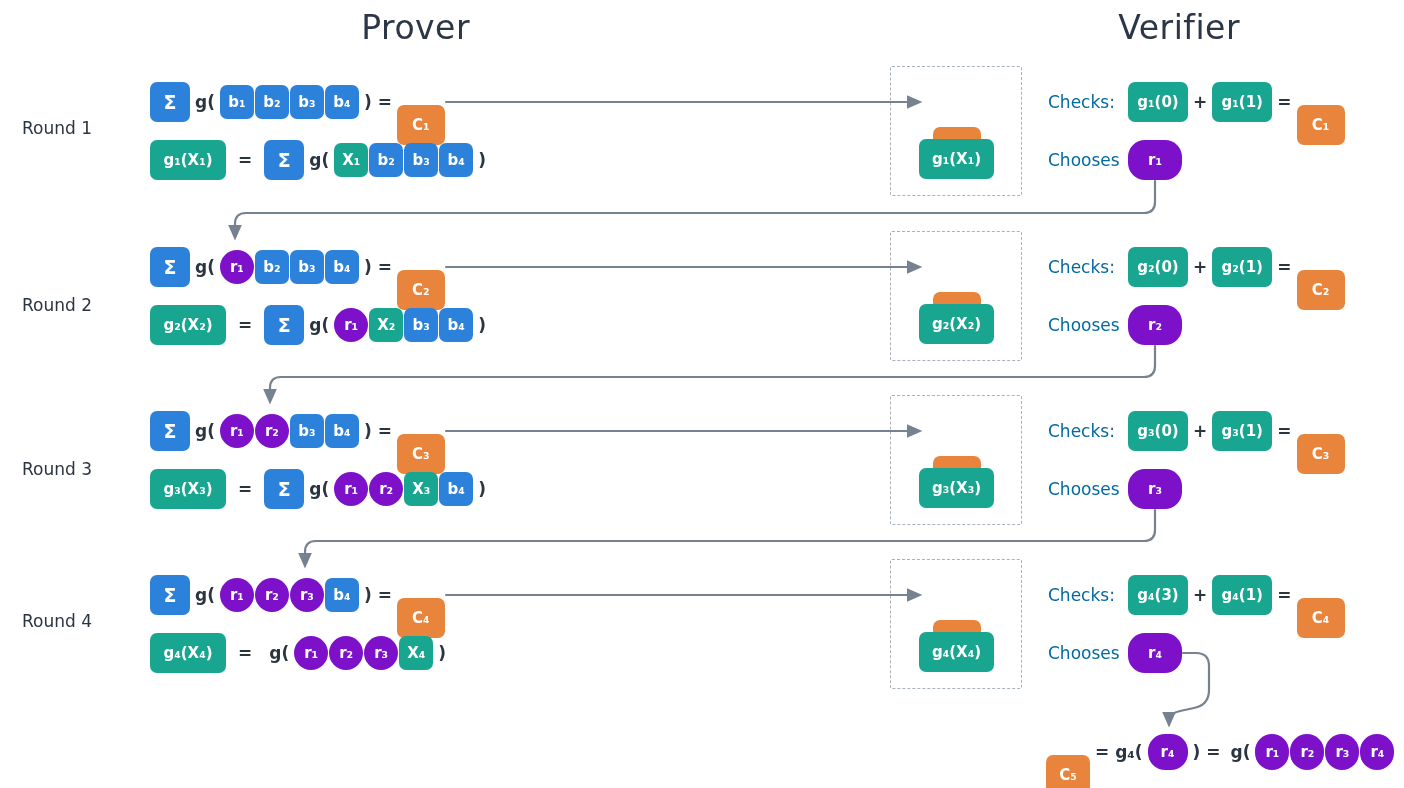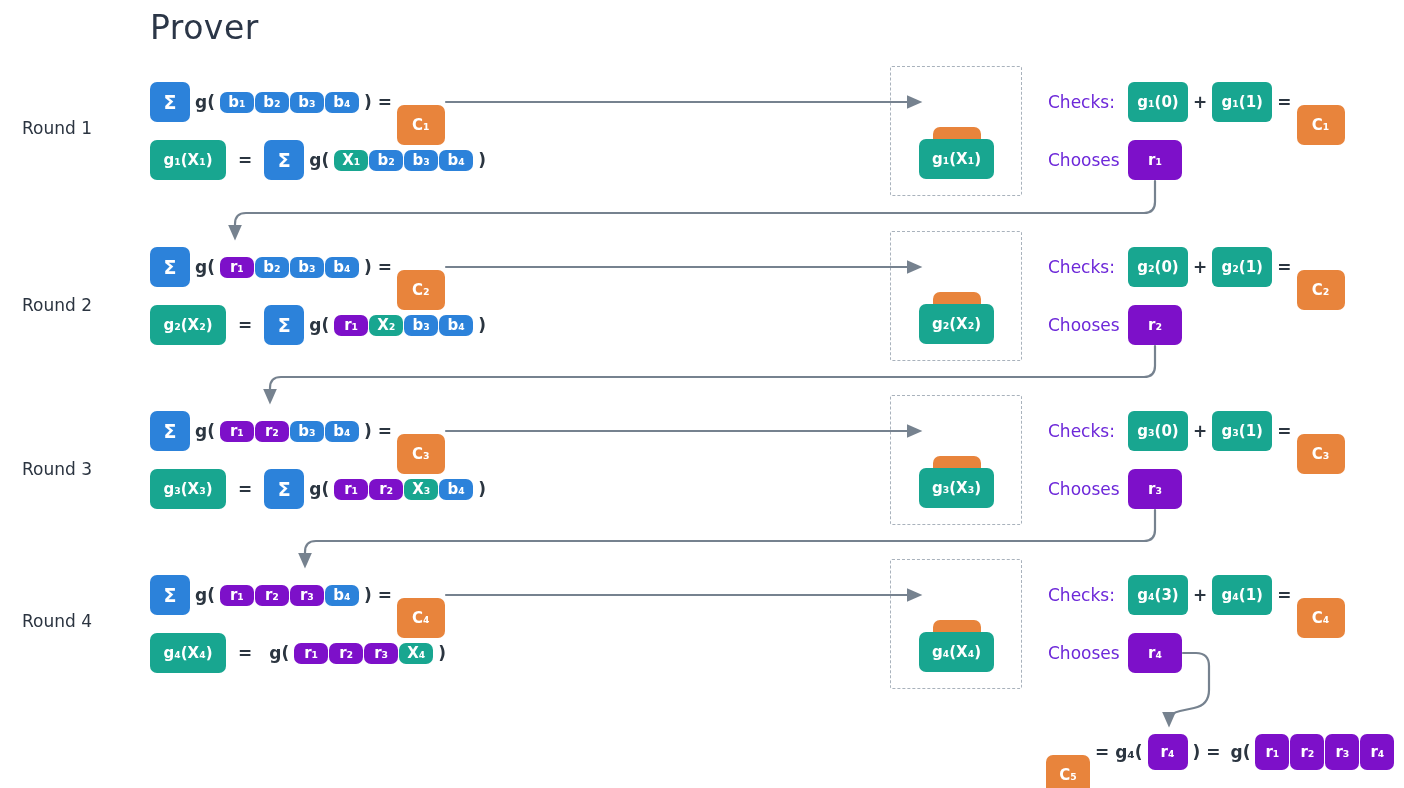--- a/index.html
+++ b/index.html
@@ -1,42 +1,42 @@
 <!DOCTYPE html>
 <html style="--blue: #2c82da; --teal: #18a690; --purple: #7d10c9; --orange: #e8843c; --arrow: #76828f; --ink: #2b3540; --title: #2b3647;"><head>
 <meta charset="utf-8">
 <style>
   html,body{margin:0;padding:0;background:#fff;}
   .stage{position:relative;width:1404px;height:788px;background:#ffffff;overflow:hidden;
          font-family:"DejaVu Sans",sans-serif;}
   .title{position:absolute;top:8px;font-size:33px;font-weight:500;color:#2b3647;
-         text-align:left;letter-spacing:.5px;}
+         text-align:right;letter-spacing:.5px;}
   #prover-title{left:150px;width:320px;}
   #verifier-title{left:930px;width:310px;}
   .round-label{position:absolute;left:22px;font-size:17px;font-weight:500;color:#2b3440;text-align:center;}
   .row{position:absolute;display:flex;align-items:center;height:40px;white-space:nowrap;z-index:2;}
   .box{display:inline-flex;align-items:center;justify-content:center;border-radius:7px;
        color:#fff;font-weight:700;font-size:15px;line-height:1;box-sizing:border-box;}
   .c-blue{background:var(--blue,#2c82da);}
   .c-teal{background:var(--teal,#18a690);}
-  .c-purple{background:var(--purple,#7d10c9);}
+  .c-purple{background:var(--purple,#7d10c9);border-radius:17px;}
   .c-orange{background:var(--orange,#e8843c);margin-top:46px;}
   .sigma{width:40px;height:40px;font-size:19px;font-weight:600;}
   .tokens{display:inline-flex;gap:1px;}
-  .tok{width:34px;height:21px;}
+  .tok{width:34px;height:34px;}
   .claim{min-width:48px;height:40px;padding:0 8px;}
   .lhs{min-width:76px;height:40px;padding:0 8px;}
   .op{color:#2b3540;font-weight:600;font-size:17px;margin:0 5px;}
   .eqop{margin:0 12px;}
   .dashed{position:absolute;left:890px;width:132px;height:130px;border:1.6px dashed #a9b2bc;
           border-radius:2px;box-sizing:border-box;z-index:1;}
   .vclaim{position:absolute;left:42px;top:14px;min-width:48px;height:40px;}
   .vpoly{position:absolute;left:28px;top:72px;min-width:75px;height:40px;padding:0 6px;}
-  .vlabel{display:inline-block;width:68px;margin-right:12px;font-size:17px;font-weight:500;color:#6d28d9;}
-  .check{min-width:60px;height:40px;padding:0 6px;border-radius:6px;}
+  .vlabel{display:inline-block;width:68px;margin-right:12px;font-size:17px;font-weight:500;color:#0369a1;}
+  .check{min-width:60px;height:40px;padding:0 6px;}
   .rbox{width:54px;height:40px;}
   .fr-claim{width:44px;height:40px;}
   .fr-r{width:40px;height:36px;}
   .fr-tok{width:34px;height:36px;}
   svg.arrows{position:absolute;left:0;top:0;pointer-events:none;z-index:3;}
 </style>
 </head>
 <body>
 
 <div class="stage">
@@ -53,20 +53,21 @@
       <path d="M446 431 H918" marker-end="url(#ah)"></path>
       <path d="M446 595 H918" marker-end="url(#ah)"></path>
       <path d="M1155 181 V202 Q1155 213 1144 213 H246 Q235 213 235 224 V236" marker-end="url(#ah)"></path>
       <path d="M1155 346 V366 Q1155 377 1144 377 H281 Q270 377 270 388 V400" marker-end="url(#ah)"></path>
       <path d="M1155 510 V530 Q1155 541 1144 541 H316 Q305 541 305 552 V564" marker-end="url(#ah)"></path>
       <path d="M1183 653 H1196 Q1209 653 1209 666 V690 Q1209 705 1194 708 L1180 711 Q1170 713 1169 721 V723" marker-end="url(#ah)"></path>
     </g>
   </svg>
 
   <div class="title" id="prover-title">Prover</div>
+  <div class="title" id="verifier-title">Verifier</div>
 
   <div class="round-label" style="top:118px">Round 1</div>
 
   <div class="row" style="left:150px;top:82px">
     <span class="box sigma c-blue">Σ</span>
     <span class="op">g(</span>
     <span class="tokens">
       <span class="box tok c-blue">b₁</span>
       <span class="box tok c-blue">b₂</span>
       <span class="box tok c-blue">b₃</span>

